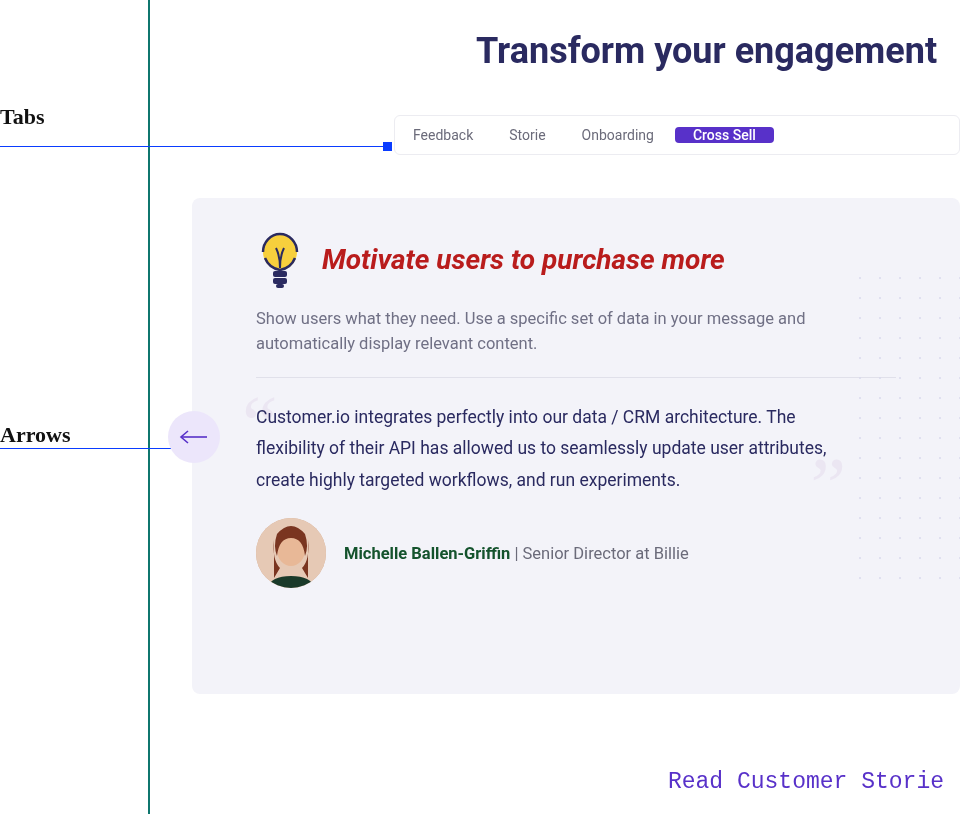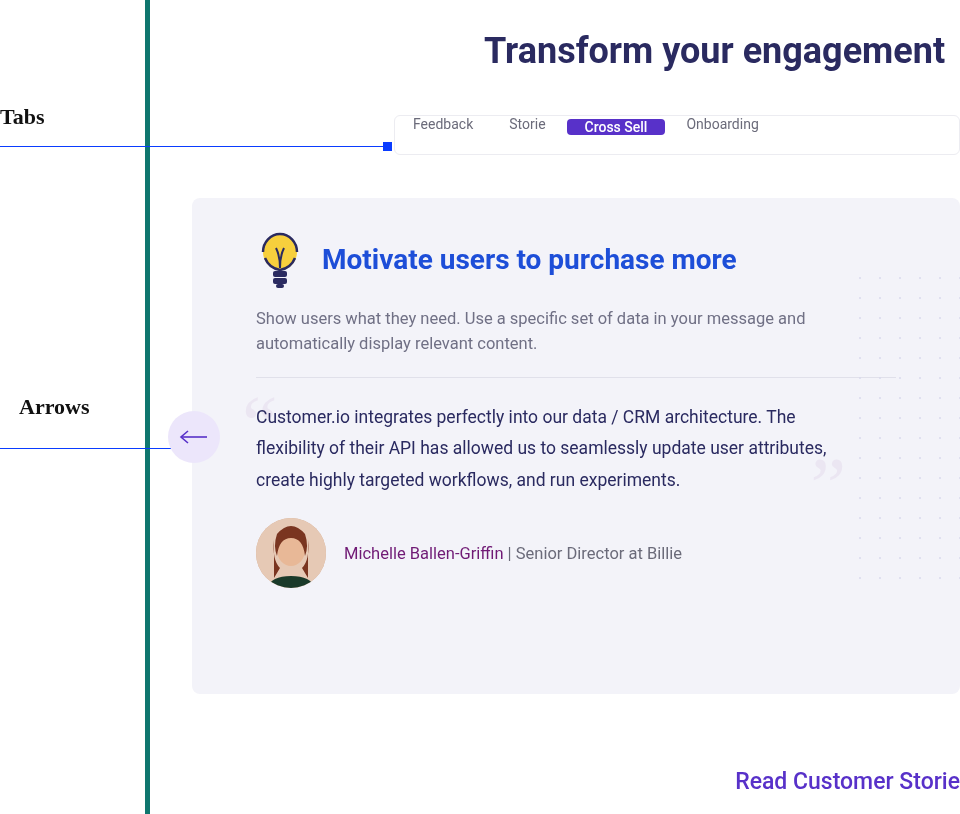--- a/index.html
+++ b/index.html
@@ -12,21 +12,21 @@
     position: relative;
   }
 
   
   .label-col {
     position: absolute;
     left: 0;
     top: 0;
     width: 150px;
     height: 100%;
-    border-right: 5px solid #0f766e;
+    border-right: 2px solid #0f766e;
   }
   .anno-label {
     position: absolute;
     left: 0;
     font-family: Georgia, "Times New Roman", serif;
     font-size: 22px;
     font-weight: 700;
     color: #111;
   }
   .anno-line {
@@ -46,38 +46,38 @@
     position: absolute;
     left: 150px;
     top: 0;
     right: 0;
     bottom: 0;
     overflow: hidden;
   }
   .page-title {
     position: absolute;
     top: 30px;
-    left: 334px;
+    left: 326px;
     font-size: 36px;
     font-weight: 700;
     color: #2a2a60;
     white-space: nowrap;
   }
 
   
   .tabs {
     position: absolute;
     top: 115px;
     left: 244px;
     right: 0;
     height: 40px;
     border: 1px solid #ececf1;
     border-radius: 6px;
     display: flex;
-    align-items: flex-start;
+    align-items: center;
     background: #fff;
   }
   .tab {
     padding: 0 18px;
     display: flex;
     align-items: center;
     font-size: 14px;
     color: #6b6b7a;
     cursor: pointer;
     white-space: nowrap;
@@ -117,21 +117,22 @@
     gap: 18px;
   }
   .bulb-icon {
     width: 48px;
     height: 62px;
     flex-shrink: 0;
   }
   .card-title {
     font-size: 28px;
     font-weight: 700;
-    color: #1d4ed8;
+    color: #b91c1c;
+    font-style: italic;
   }
   .card-desc {
     margin-top: 17px;
     font-size: 16.5px;
     color: #707085;
     line-height: 1.5;
     max-width: 560px;
   }
   .divider {
     margin-top: 20px;
@@ -171,71 +172,72 @@
   .avatar {
     width: 70px;
     height: 70px;
     border-radius: 50%;
     background: #d2a98f;
     overflow: hidden;
     flex-shrink: 0;
   }
   .avatar svg { width: 100%; height: 100%; }
   .author-line { font-size: 16.5px; color: #6b6b7a; }
-  .author-line .name { font-weight: 400; color: #701a75; }
+  .author-line .name { font-weight: 700; color: #14532d; }
 
   
   .prev-btn {
     position: absolute;
     top: 411px;
     left: 18px;
     width: 52px;
     height: 52px;
     border-radius: 50%;
     background: #ece6fb;
     display: flex;
     align-items: center;
     justify-content: center;
     cursor: pointer;
   }
   .prev-btn svg { width: 30px; height: 16px; }
 
   .read-link {
     position: absolute;
     bottom: 19px;
-    right: 0;
+    right: 16px;
     font-size: 23px;
     font-weight: 500;
     color: #5831c9;
     white-space: nowrap;
+    font-family: Liberation Mono, monospace;
   }
 </style>
 </head>
 <body>
 
 <div class="label-col">
   <div class="anno-label" style="top:104px;">Tabs</div>
-  <div class="anno-label" style="top:394px;padding-left:19px;">Arrows</div>
+  <div class="anno-label" style="top:422px;">Arrows</div>
 </div>
 
 <div class="anno-line" style="top:146px; left:0; width:387px;"></div>
 <div class="anno-end" style="top:142px; left:383px;"></div>
 
 <div class="anno-line" style="top:448px; left:0; width:187px;"></div>
 <div class="anno-end" style="top:444px; left:183px;"></div>
 
 <div class="main">
 
   <h1 class="page-title">Transform your engagement</h1>
 
   <div class="tabs">
     <div class="tab">Feedback</div>
     <div class="tab">Storie</div>
+    <div class="tab">Onboarding</div>
     <div class="tab active">Cross Sell</div>
-    <div class="tab">Onboarding</div>
   </div>
 
   <div class="card">
     <div class="dot-grid"></div>
 
     <div class="card-header">
       <span class="bulb-icon">
         <svg viewBox="0 0 48 62">
           <ellipse cx="24" cy="24" rx="17" ry="18" fill="#f7cf3d"></ellipse>
           <path d="M7 24 a17 18 0 0 1 34 0" fill="none" stroke="#2a2a60" stroke-width="2.5"></path>

